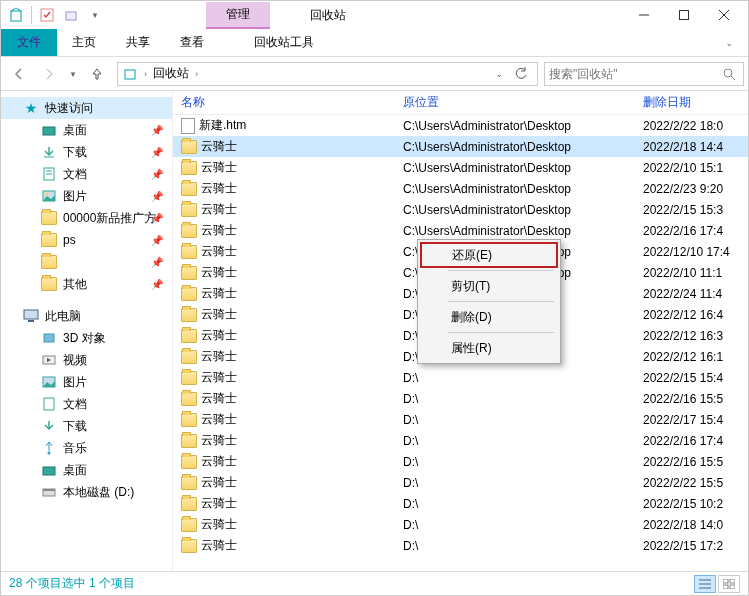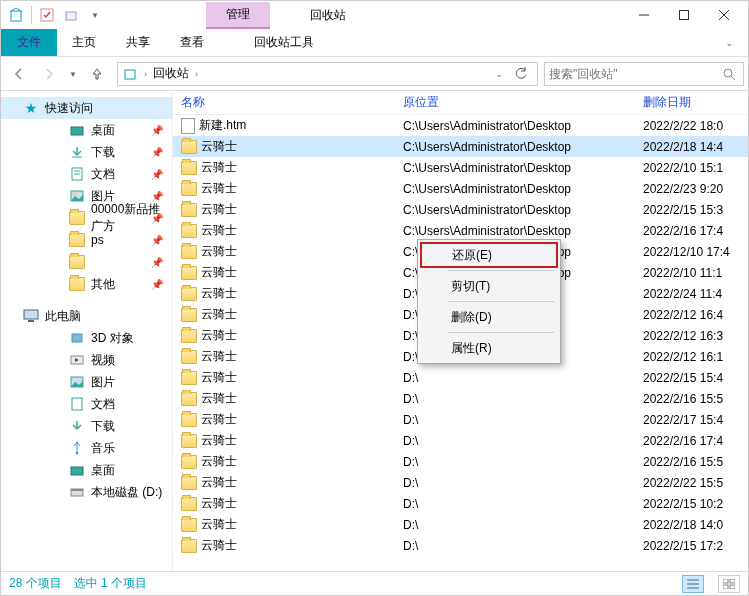--- a/index.html
+++ b/index.html
@@ -21,21 +21,21 @@
 .nav-btn{width:28px;height:28px;display:flex;align-items:center;justify-content:center;border-radius:2px;}
 .addr{flex:1;height:24px;border:1px solid #ccc;display:flex;align-items:center;padding:0 4px;gap:6px;margin:0 4px;}
 .addr .crumb{display:flex;align-items:center;gap:4px;}
 .addr-refresh{width:24px;height:22px;display:flex;align-items:center;justify-content:center;}
 .search{width:200px;height:24px;border:1px solid #ccc;display:flex;align-items:center;padding:0 4px;color:#888;}
 .search input{border:none;outline:none;flex:1;color:#888;}
 .search-btn{width:20px;display:flex;align-items:center;justify-content:center;}
 .body{display:flex;height:calc(100% - 28px - 28px - 34px - 24px);}
 .sidebar{width:172px;border-right:1px solid #eee;overflow:hidden;padding-top:6px;}
 .side-item{height:22px;display:flex;align-items:center;padding-left:22px;gap:6px;position:relative;}
-.side-item.lvl2{padding-left:40px;margin-left:28px;}
+.side-item.lvl2{padding-left:40px;}
 .side-item.hdr{font-weight:normal;}
 .side-item.sel{background:#d8eefc;}
 .star{color:#00a2b4;}
 .pin{position:absolute;right:8px;color:#555;font-size:10px;}
 .side-icon{width:16px;height:16px;display:inline-flex;align-items:center;justify-content:center;font-size:14px;}
 .filepane{flex:1;overflow:auto;position:relative;}
 .cols{display:flex;height:24px;align-items:center;border-bottom:1px solid #eee;color:#1d4ed8;position:sticky;top:0;background:#fff;}
 .col-name{width:230px;padding-left:8px;}
 .col-loc{width:240px;}
 .col-date{flex:1;}
@@ -45,21 +45,21 @@
 .cell.name{width:230px;padding-left:8px;display:flex;align-items:center;gap:4px;}
 .cell.loc{width:240px;}
 .cell.date{flex:1;}
 .folder-ico{width:16px;height:14px;background:linear-gradient(#ffe9a8,#f7d46a);border:1px solid #d4b24c;border-radius:1px;display:inline-block;position:relative;}
 .folder-ico::before{content:"";position:absolute;top:-3px;left:0;width:7px;height:3px;background:#f7d46a;border:1px solid #d4b24c;border-bottom:none;border-radius:1px 1px 0 0;}
 .file-ico{width:14px;height:16px;background:#fff;border:1px solid #999;display:inline-block;position:relative;}
 .ctxmenu{position:absolute;left:244px;top:148px;width:144px;background:#f4f4f4;border:1px solid #aaa;box-shadow:3px 3px 6px rgba(0,0,0,.3);z-index:10;padding:2px;}
 .ctx-item{height:26px;display:flex;align-items:center;padding-left:30px;border:1px solid transparent;}
 .ctx-item.hl{border:2px solid #c02020;}
 .ctx-sep{height:1px;background:#ccc;margin:2px 4px 2px 28px;}
-.status{height:24px;border-top:1px solid #ddd;display:flex;align-items:center;padding:0 8px;color:#00a2b4;gap:12px;}
+.status{height:24px;border-top:1px solid #ddd;display:flex;align-items:center;padding:0 8px;color:#00a2b4;gap:0;}
 .status .spacer{flex:1;}
 .view-btn{width:22px;height:18px;border:1px solid #ccc;display:flex;align-items:center;justify-content:center;margin-left:2px;}
 .view-btn.active{background:#cde8ff;border-color:#7ab8e0;}
 svg{display:block;}
 .caret{font-size:9px;color:#666;}
 </style>
 </head>
 <body>
 
 <div class="titlebar">

